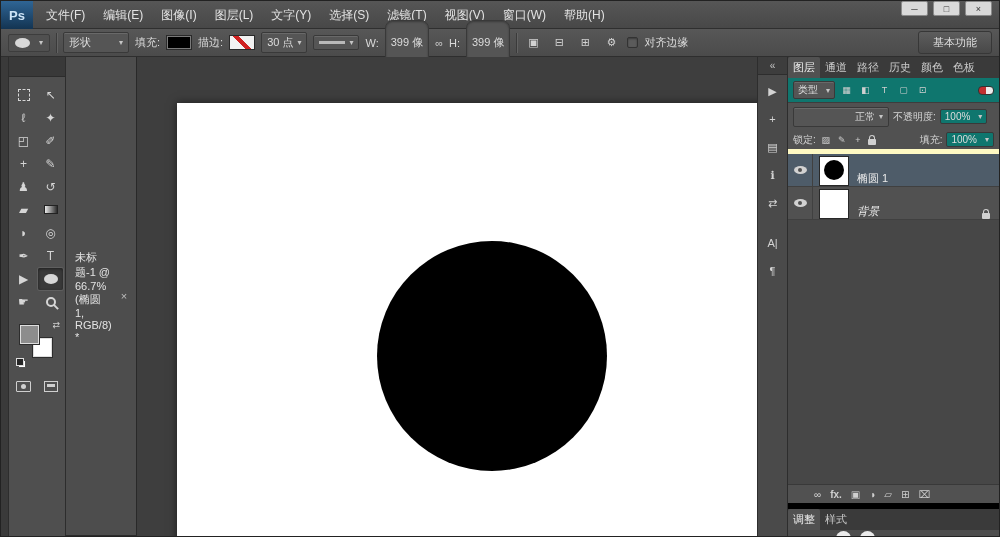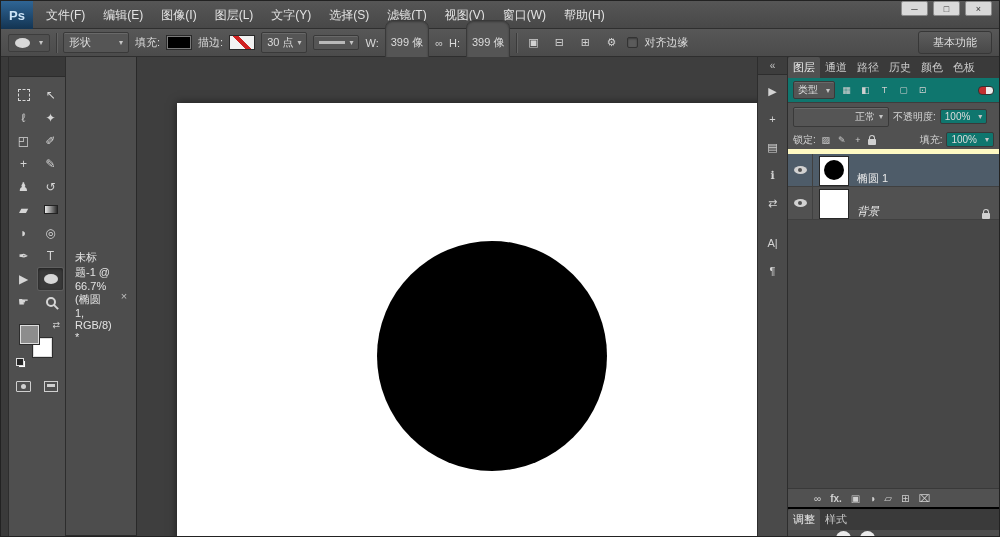--- a/index.html
+++ b/index.html
@@ -102,21 +102,21 @@
   .eye::after{content:"";position:absolute;left:4.5px;top:2px;width:4px;height:4px;border-radius:50%;background:#515151}
   .thumb{width:30px;height:30px;background:#fff;margin-left:6px;border:1px solid #282828;position:relative;overflow:hidden;flex:0 0 30px}
   .thumb-circle{position:absolute;left:4px;top:3px;width:20px;height:20px;border-radius:50%;background:#000;display:block}
   .layer-name{font-size:11px;color:#ebebeb;margin-left:8px}
   .layer-name.italic{font-style:italic}
   .row-lock{margin-left:auto;margin-right:9px}
   .list-filler{flex:1;background:#474747}
   .panel-footer{flex:0 0 19px;background:#515151;border-top:1px solid #393939;display:flex;align-items:center;gap:9px;padding:0 8px 0 26px}
   .f-icon{font-size:10px;color:#d0d0d0}
   .f-icon.fx{font-weight:bold}
-  .bottom-tabs{flex:0 0 20px;background:#3a3a3a;display:flex;align-items:flex-end;border-top:2px solid #000000}
+  .bottom-tabs{flex:0 0 20px;background:#3a3a3a;display:flex;align-items:flex-end;border-top:6px solid #000000}
   .bottom-content{flex:0 0 6px;background:#4d4d4d;position:relative;overflow:visible}
   .blob{position:absolute;width:15px;height:15px;border-radius:50%;background:#ececec;top:1px;display:block}
   .blob.b1{left:48px}.blob.b2{left:72px}
 </style>
 </head>
 <body>
 
 <div class="app">
 
   <div class="menubar">

